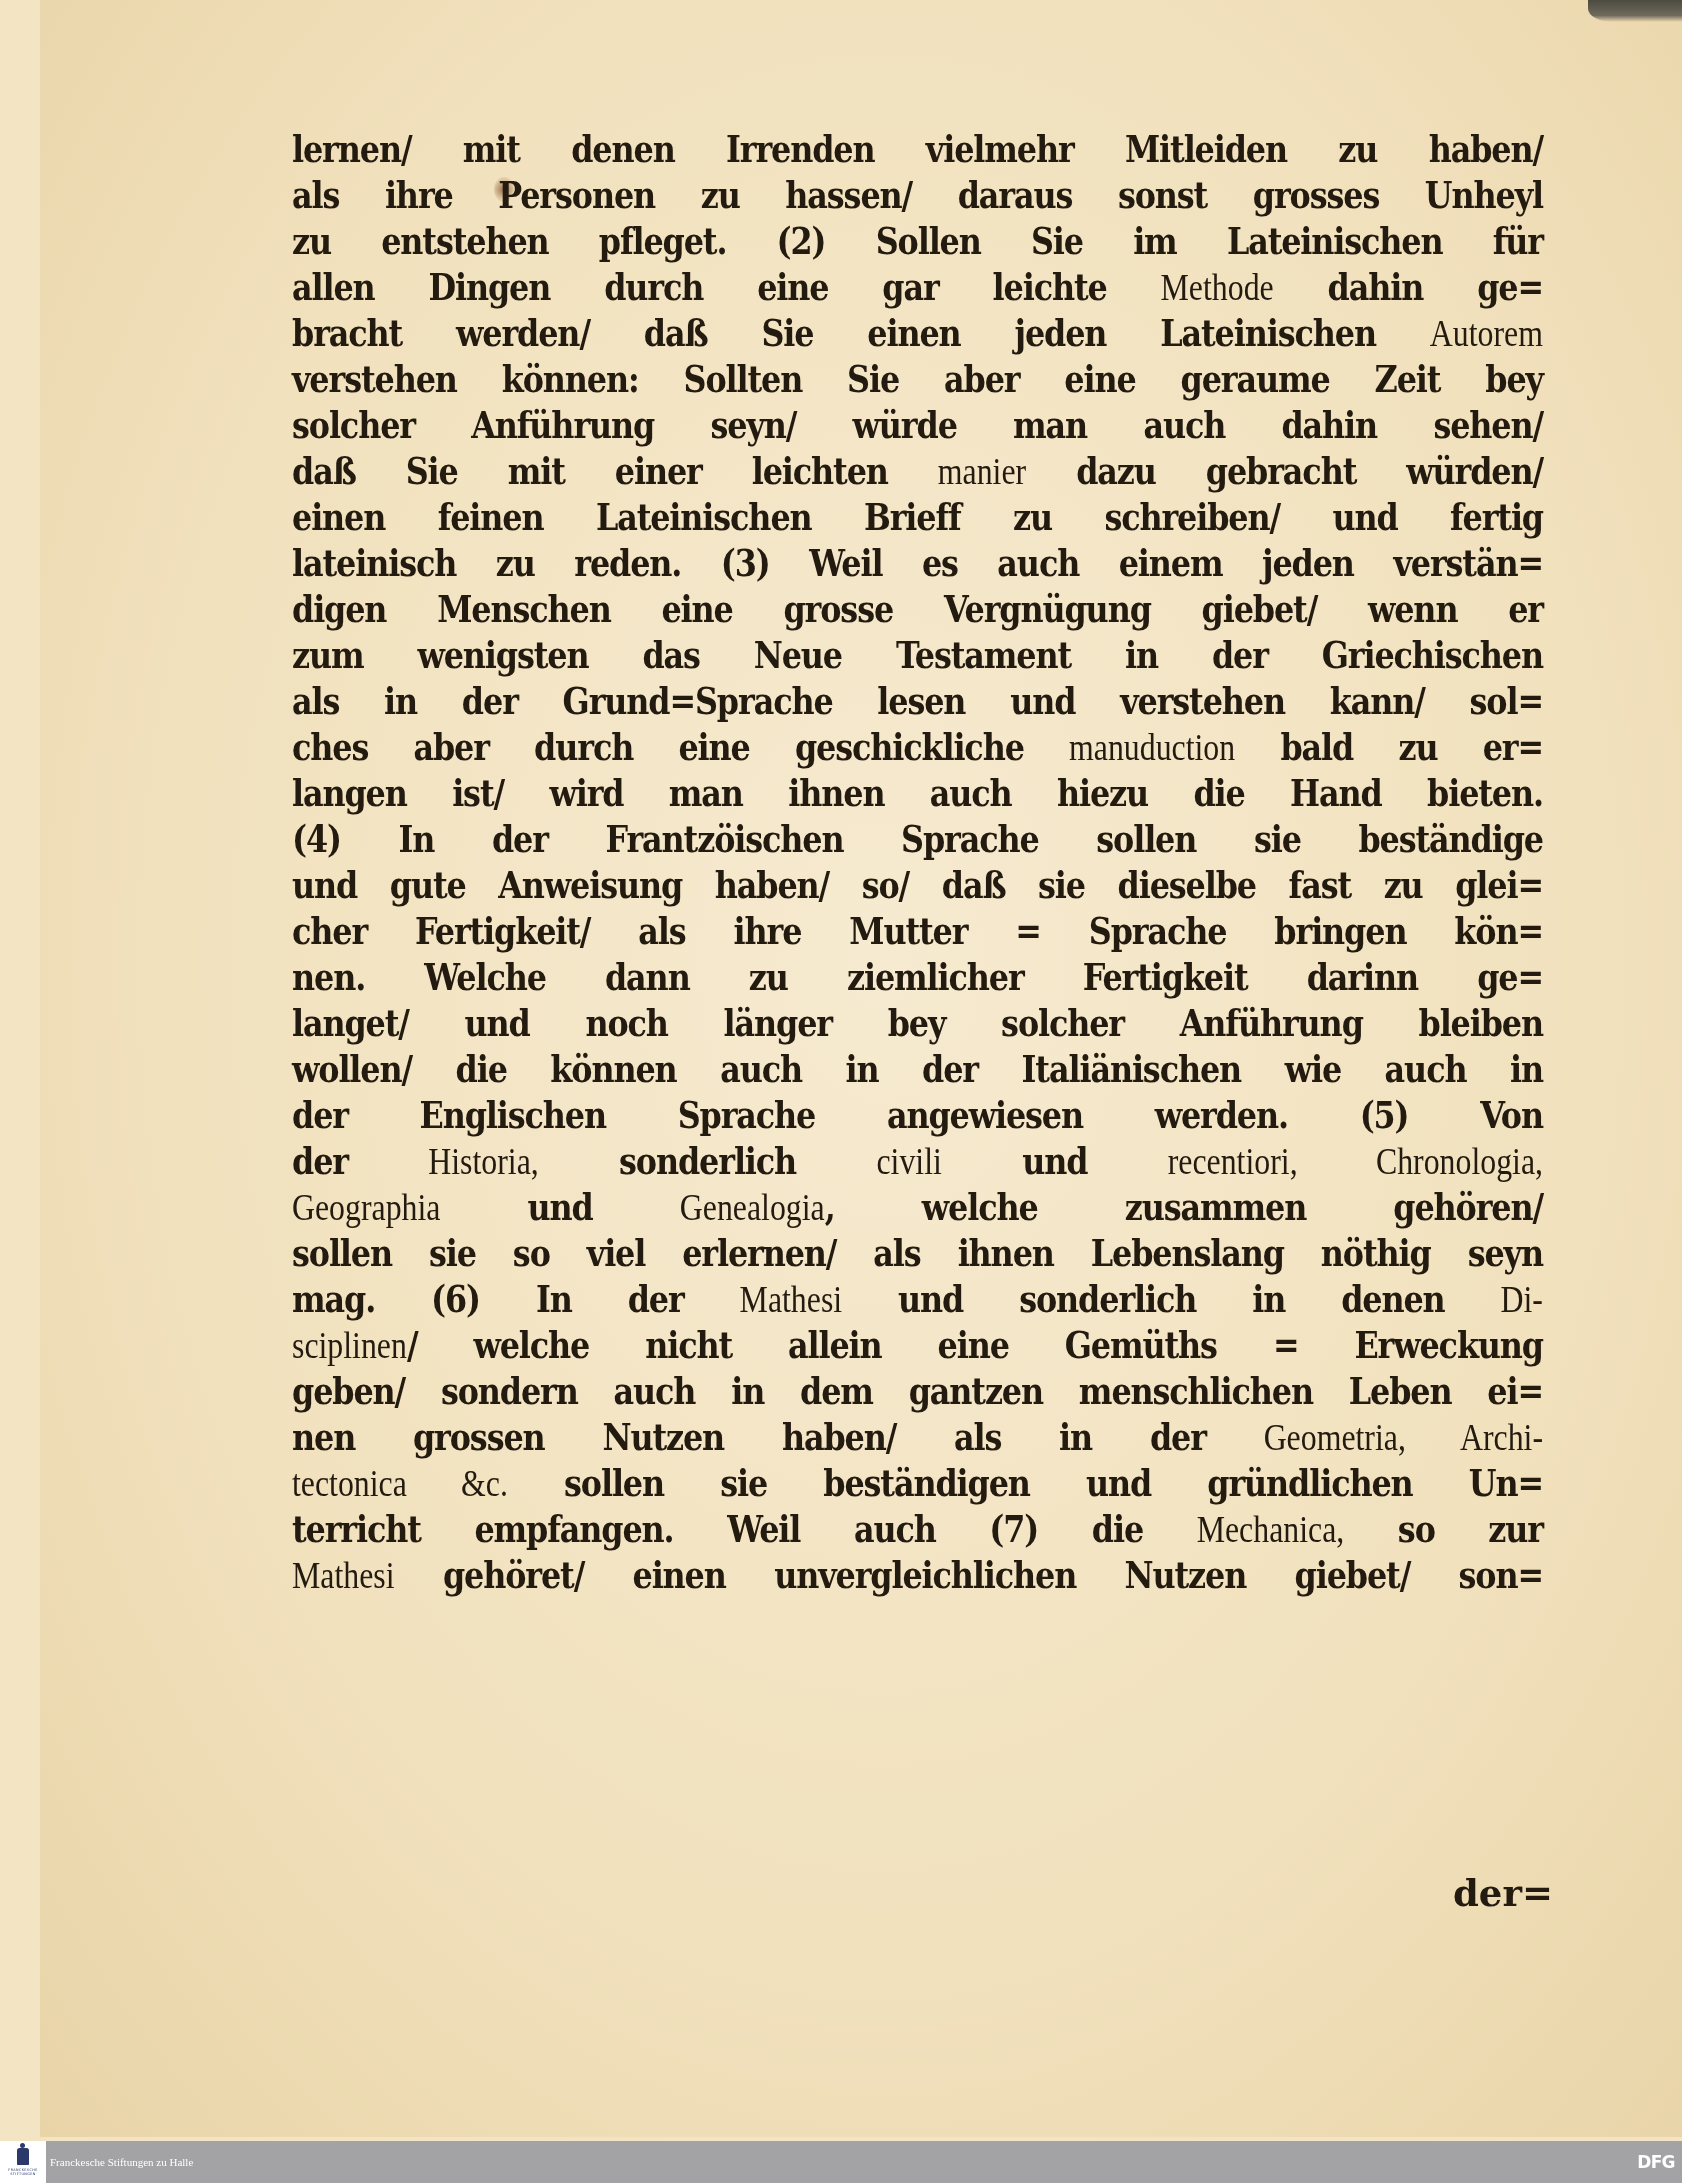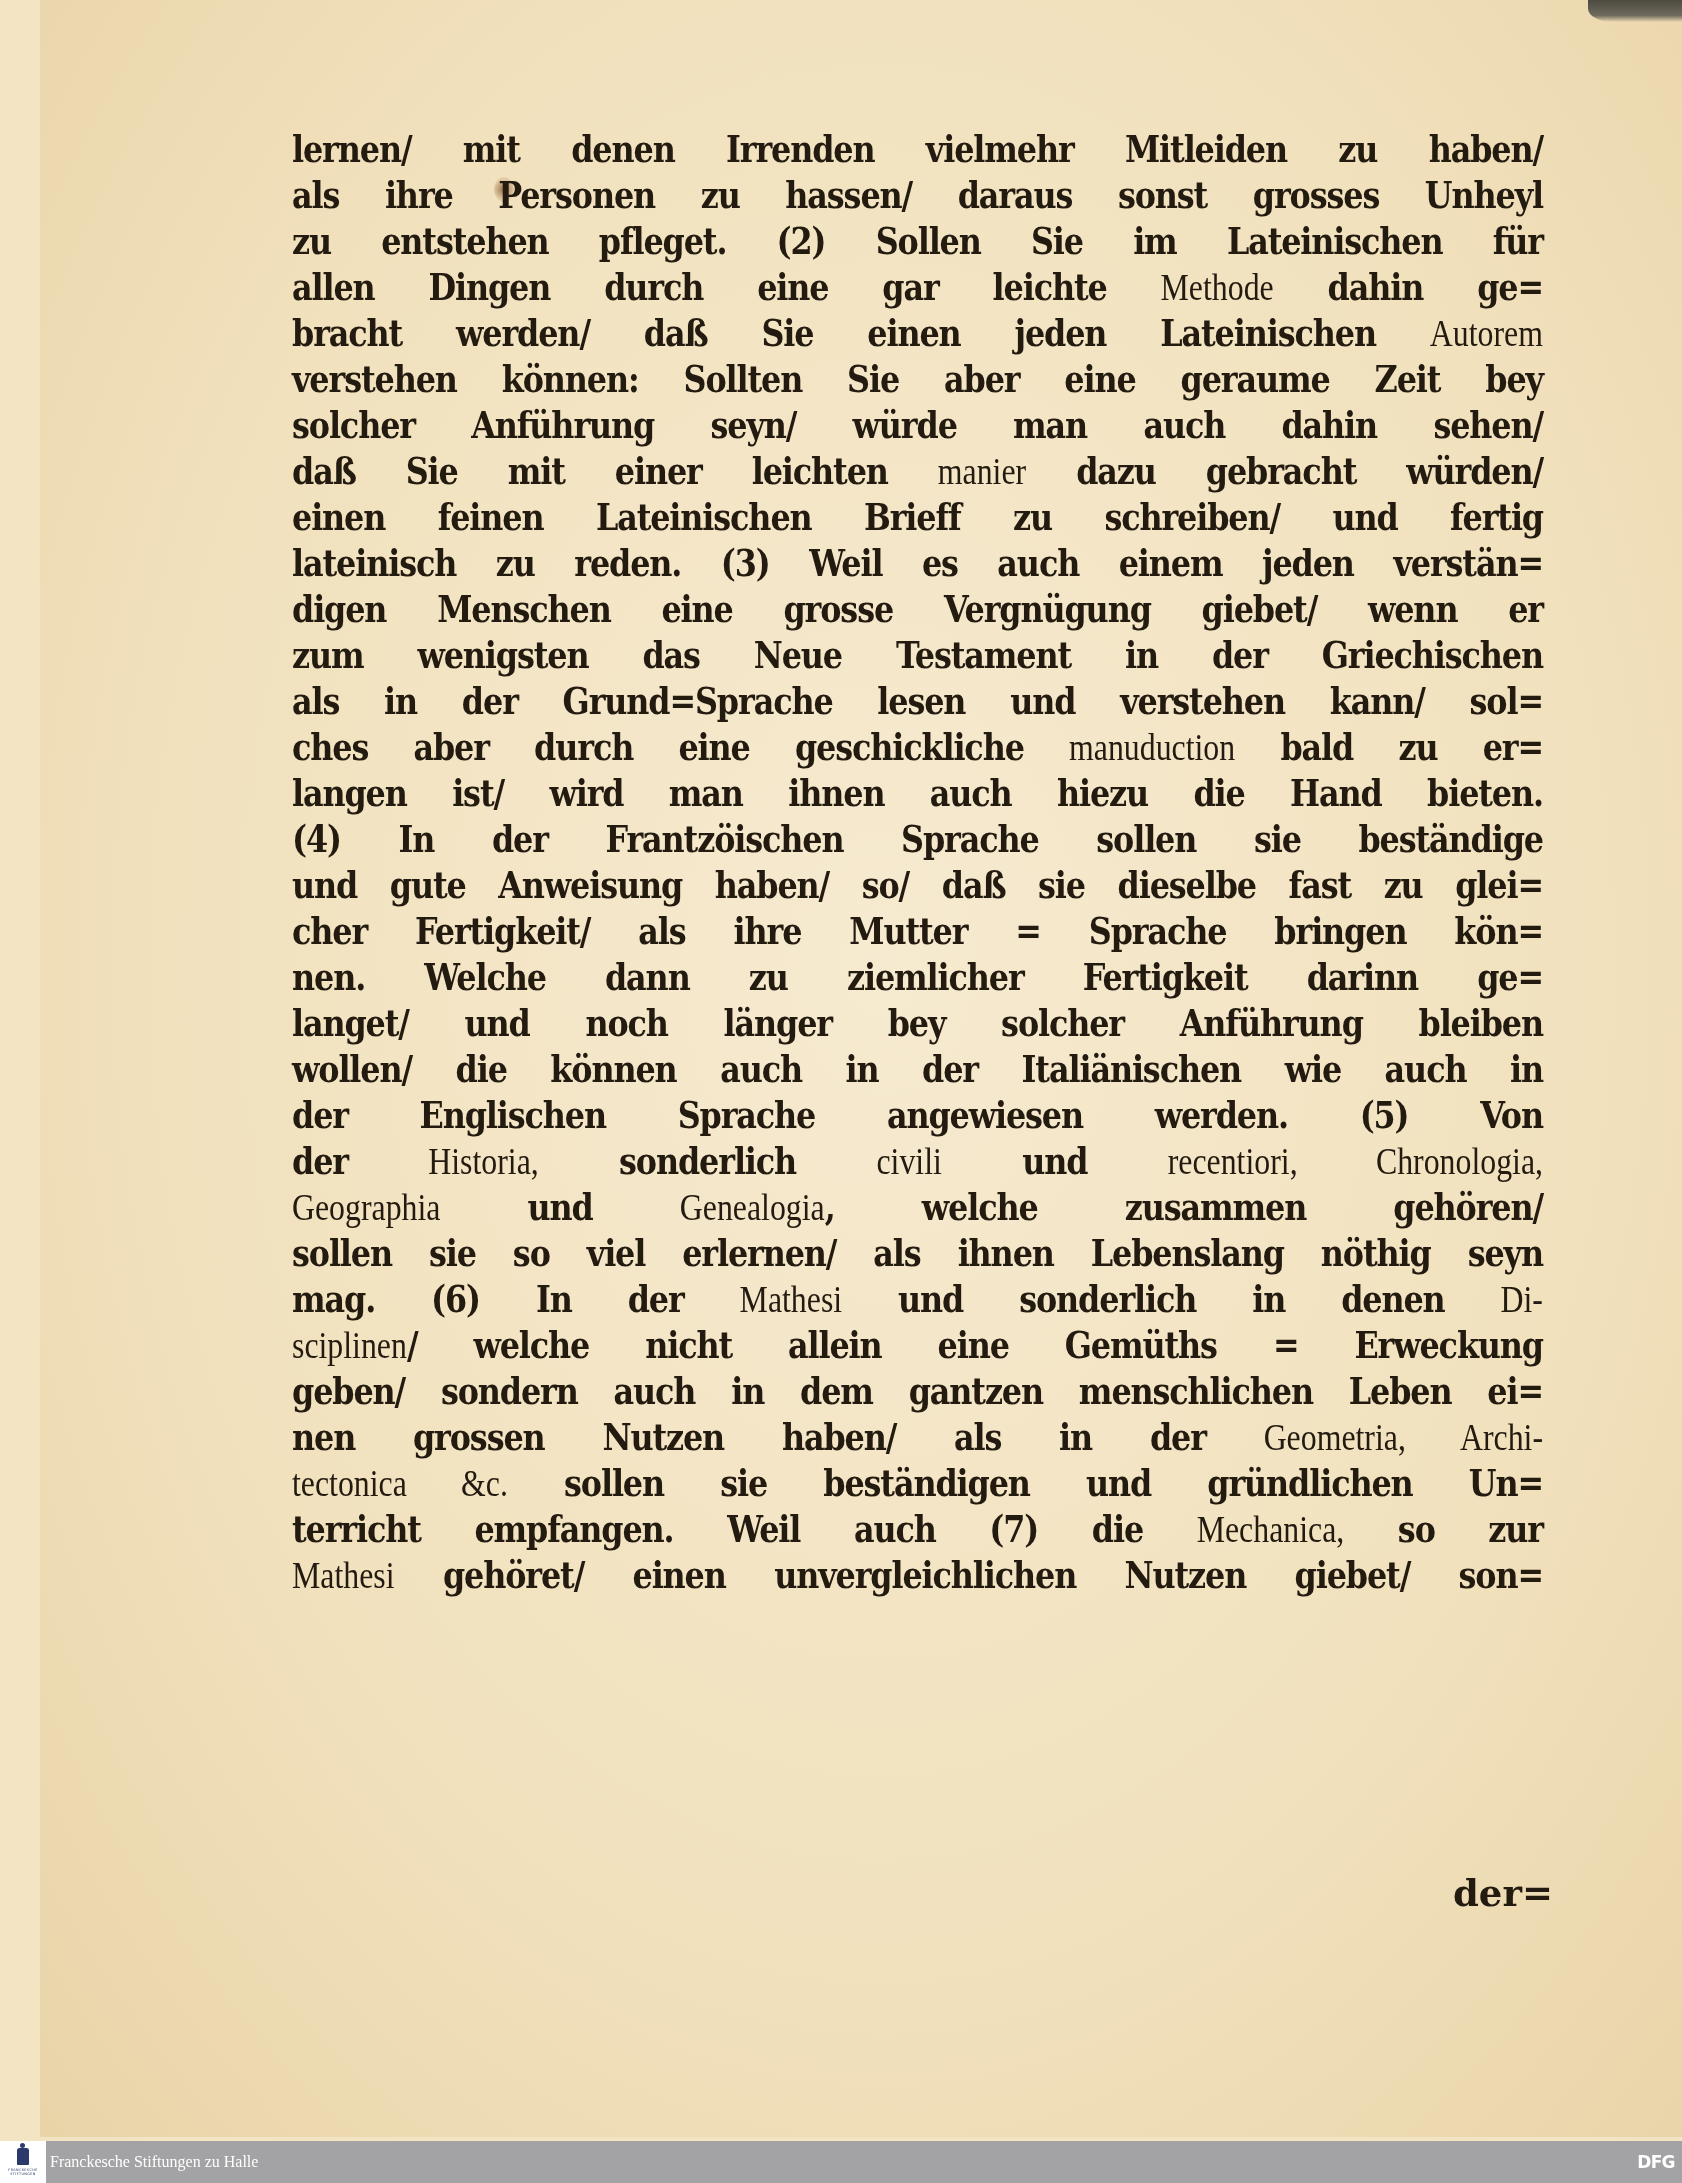--- a/index.html
+++ b/index.html
@@ -64,21 +64,21 @@
   .logo-figure::before {
     content: ""; position: absolute; left: 3.4px; top: -5px; width: 5px; height: 5px;
     background: #2b3a6b; border-radius: 50%;
   }
   .logo-caption {
     font-family: "DejaVu Sans", sans-serif; font-size: 3.4px; color: #2b3a6b;
     letter-spacing: 0.4px; margin-top: 2.5px; text-align: center; line-height: 4.2px;
   }
   .footer-title {
     position: absolute; left: 50px; top: 0; height: 34px; line-height: 42px;
-    font-family: "Liberation Serif", serif; font-size: 16px; color: #ffffff;
+    font-family: "Liberation Serif", serif; font-size: 11px; color: #ffffff;
   }
   .dfg-logo {
     position: absolute; right: 8.4px; top: 0; height: 42px; line-height: 42px;
     font-family: "DejaVu Sans", sans-serif; font-weight: bold; font-size: 17px;
     color: #ffffff; letter-spacing: -0.8px;
   }
 </style>
 </head>
 <body>
 

